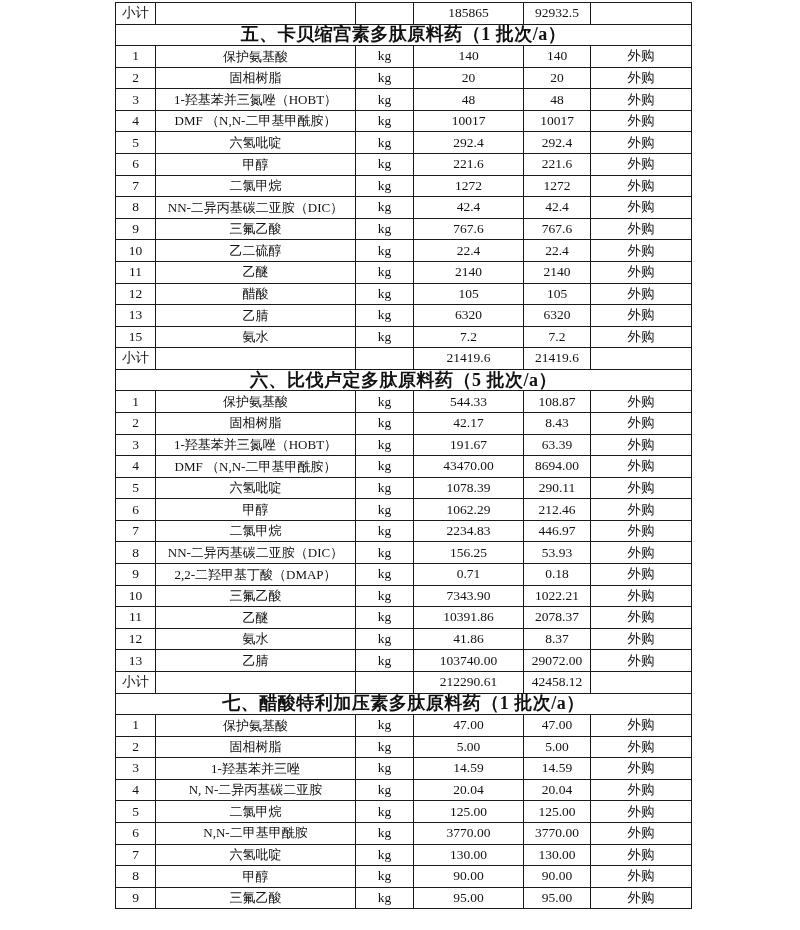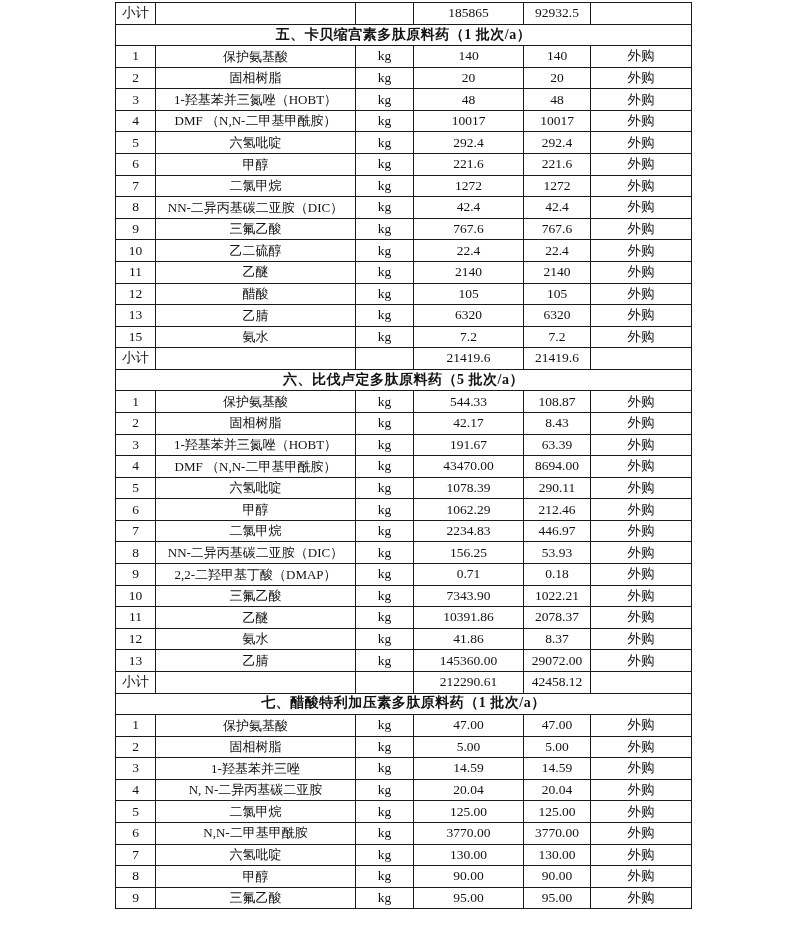--- a/index.html
+++ b/index.html
@@ -32,21 +32,21 @@
     text-align: center;
     vertical-align: middle;
     font-size: 13.5px;
     line-height: 1.05;
     color: #121212;
     overflow: hidden;
     white-space: nowrap;
   }
   table.doc-table td.title-cell {
     font-weight: bold;
-    font-size: 14px;
+    font-size: 18px;
     letter-spacing: 0.5px;
   }
   table.doc-table td.name-cell {
     font-size: 13px;
   }
 </style>
 </head>
 <body>
 
 <table class="doc-table">
@@ -286,21 +286,21 @@
         <td class="name-cell">氨水</td>
         <td>kg</td>
         <td>41.86</td>
         <td>8.37</td>
         <td>外购</td>
       </tr>
       <tr>
         <td>13</td>
         <td class="name-cell">乙腈</td>
         <td>kg</td>
-        <td>145360.00</td>
+        <td>103740.00</td>
         <td>29072.00</td>
         <td>外购</td>
       </tr>
       <tr>
         <td>小计</td>
         <td></td>
         <td></td>
         <td>212290.61</td>
         <td>42458.12</td>
         <td></td>

